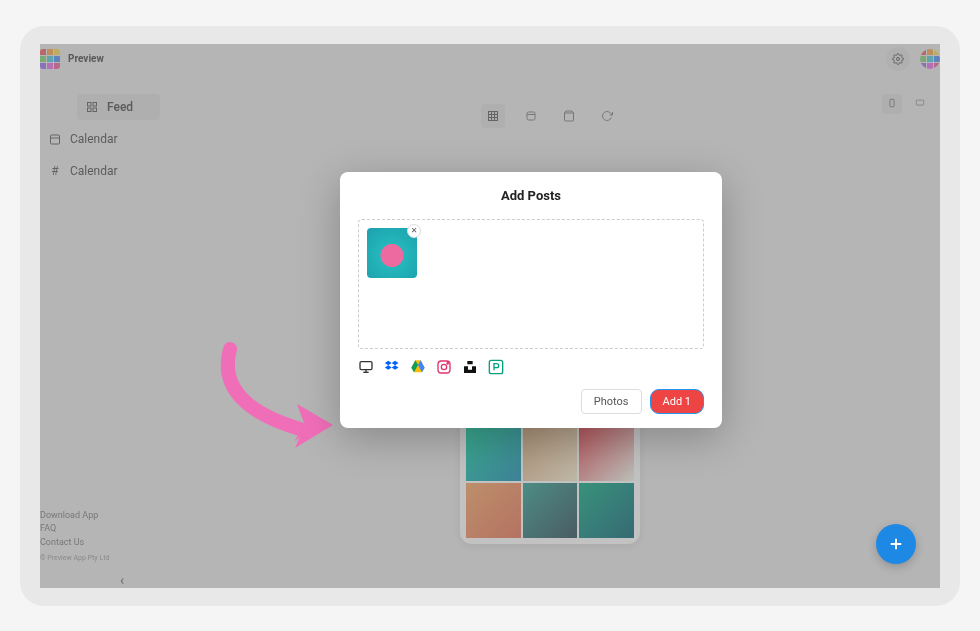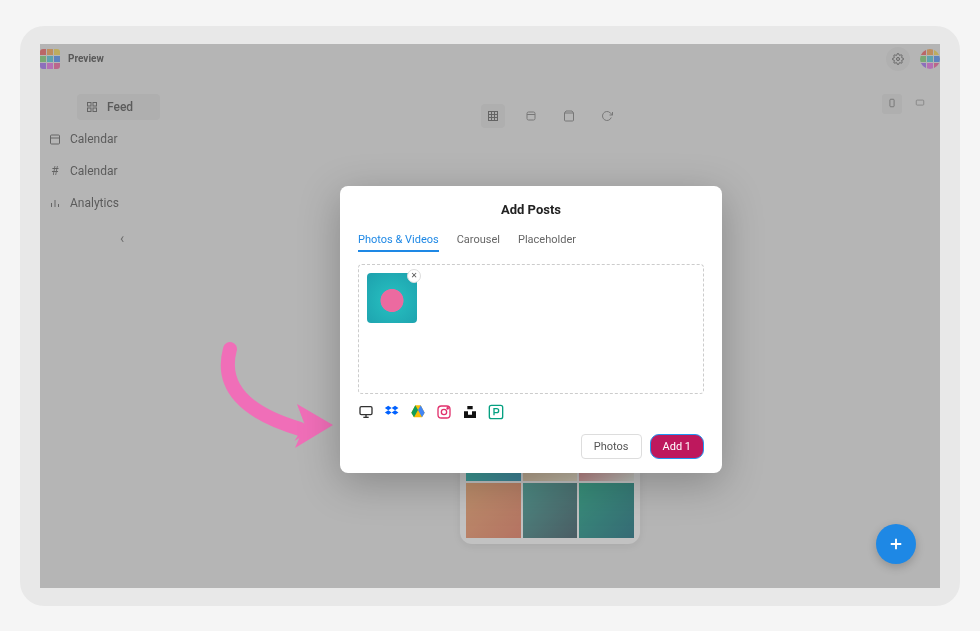--- a/index.html
+++ b/index.html
@@ -28,34 +28,34 @@
 .toolbar-center { display: flex; justify-content: center; gap: 14px; margin-top: 10px; }
 .toolbar-center span { width: 24px; height: 24px; display: inline-flex; align-items: center; justify-content: center; font-size: 12px; color: #666; cursor: pointer; border-radius: 4px; }
 .toolbar-center span.active { background: #dcdcdc; }
 .phone-preview { position: absolute; left: 50%; transform: translateX(-50%); top: 290px; width: 180px; background: #fff; border-radius: 12px; padding: 6px; box-shadow: 0 2px 10px rgba(0,0,0,0.1); }
 .phone-grid { display: grid; grid-template-columns: 1fr 1fr 1fr; gap: 2px; }
 .phone-grid div { width: 100%; aspect-ratio: 1; }
 .fab { position: absolute; right: 24px; bottom: 24px; width: 40px; height: 40px; background: #1e88e5; color: #fff; border-radius: 50%; font-size: 22px; display: flex; align-items: center; justify-content: center; cursor: pointer; box-shadow: 0 3px 10px rgba(0,0,0,0.2); }
 
 .overlay { position: absolute; inset: 0; background: rgba(120,120,120,0.45); }
 
-.modal { position: absolute; left: 300px; top: 142px; width: 382px; background: #fff; border-radius: 8px; box-shadow: 0 10px 40px rgba(0,0,0,0.25); padding: 16px 18px 14px; }
+.modal { position: absolute; left: 300px; top: 128px; width: 382px; background: #fff; border-radius: 8px; box-shadow: 0 10px 40px rgba(0,0,0,0.25); padding: 16px 18px 14px; }
 .modal-title { text-align: center; font-weight: 700; font-size: 13px; color: #222; margin-bottom: 16px; }
 .modal-tabs { display: flex; gap: 18px; font-size: 11px; margin-bottom: 12px; }
 .modal-tab { color: #666; cursor: pointer; padding-bottom: 4px; }
 .modal-tab.active { color: #1e88e5; border-bottom: 2px solid #1e88e5; }
 .dropzone { border: 1px dashed #ccc; border-radius: 4px; min-height: 130px; padding: 8px; display: flex; align-items: flex-start; }
 .thumb-wrap { position: relative; width: 50px; height: 50px; }
 .thumb { width: 50px; height: 50px; border-radius: 4px; background: radial-gradient(circle at 50% 55%, #ec6aa0 0%, #ec6aa0 30%, #24b7bb 32%, #1da0ad 100%); }
 .thumb-close { position: absolute; top: -4px; right: -4px; width: 14px; height: 14px; background: #fff; border: 1px solid #ddd; border-radius: 50%; font-size: 8px; display: flex; align-items: center; justify-content: center; cursor: pointer; color: #555; }
 .upload-sources { display: flex; gap: 10px; margin-top: 10px; align-items: center; }
 .src-icon { width: 16px; height: 16px; cursor: pointer; display: inline-flex; align-items: center; justify-content: center; }
 .modal-actions { display: flex; justify-content: flex-end; gap: 8px; margin-top: 14px; }
 .btn { font-size: 11px; padding: 5px 12px; border-radius: 4px; cursor: pointer; border: 1px solid #ddd; background: #fff; color: #555; }
-.btn-primary { background: #be185d; color: #fff; border-color: #2196f3; border-radius: 9px; }
+.btn-primary { background: #ef4444; color: #fff; border-color: #2196f3; border-radius: 9px; }
 
 .arrow-annotation { position: absolute; left: 165px; top: 290px; pointer-events: none; }
 </style>
 </head>
 <body>
 
 <div class="outer-frame">
   <div class="app-shell">
 
     <div class="topbar">
@@ -113,31 +113,27 @@
                 <rect x="3" y="4" width="18" height="18" rx="2"></rect>
                 <line x1="3" y1="10" x2="21" y2="10"></line>
               </svg>
           </span>
           <span>Calendar</span>
         </div>
         <div class="side-item">
           <span class="side-icon">#</span>
           <span>Calendar</span>
         </div>
-        <div class="side-item">
-          <span class="side-icon">
-            <svg width="12" height="12" viewBox="0 0 24 24" fill="none" stroke="#555" stroke-width="2">
-                <line x1="5" y1="20" x2="5" y2="12"></line>
-                <line x1="12" y1="20" x2="12" y2="6"></line>
-                <line x1="19" y1="20" x2="19" y2="14"></line>
-              </svg>
-          </span>
-          <span>Analytics</span>
-        </div>
-
+
+        <div class="footer-links">
+          <div>Download App</div>
+          <div>FAQ</div>
+          <div>Contact Us</div>
+          <div class="footer-copy">© Preview App Pty Ltd</div>
+        </div>
         <span class="collapse-chev">‹</span>
       </div>
 
       <div class="main-area">
         <div class="view-controls">
           <button>
             <svg width="10" height="10" viewBox="0 0 24 24" fill="none" stroke="#666" stroke-width="2">
                 <rect x="7" y="3" width="10" height="18" rx="2"></rect>
               </svg>
           </button>
@@ -203,25 +199,20 @@
     </div>
 
     <svg class="arrow-annotation" width="150" height="125" viewBox="0 0 150 125">
       <path d="M 25 15 Q 10 70 95 95" stroke="#f06eb8" stroke-width="14" fill="none" stroke-linecap="round"></path>
       <path d="M 95 95 L 72 76 L 80 95 L 70 112 Z" fill="#f06eb8" transform="translate(20,-4) rotate(2 95 95)"></path>
       <polygon points="128,91 92,70 100,91 90,114" fill="#f06eb8"></polygon>
     </svg>
 
     <div class="modal">
       <div class="modal-title">Add Posts</div>
-      <div class="modal-tabs">
-        <span class="modal-tab active">Photos &amp; Videos</span>
-        <span class="modal-tab">Carousel</span>
-        <span class="modal-tab">Placeholder</span>
-      </div>
       <div class="dropzone">
         <div class="thumb-wrap">
           <div class="thumb"></div>
           <div class="thumb-close">✕</div>
         </div>
       </div>
       <div class="upload-sources">
         <span class="src-icon">
           <svg width="16" height="16" viewBox="0 0 24 24" fill="none" stroke="#333" stroke-width="2">
               <rect x="3" y="4" width="18" height="12" rx="2"></rect>

